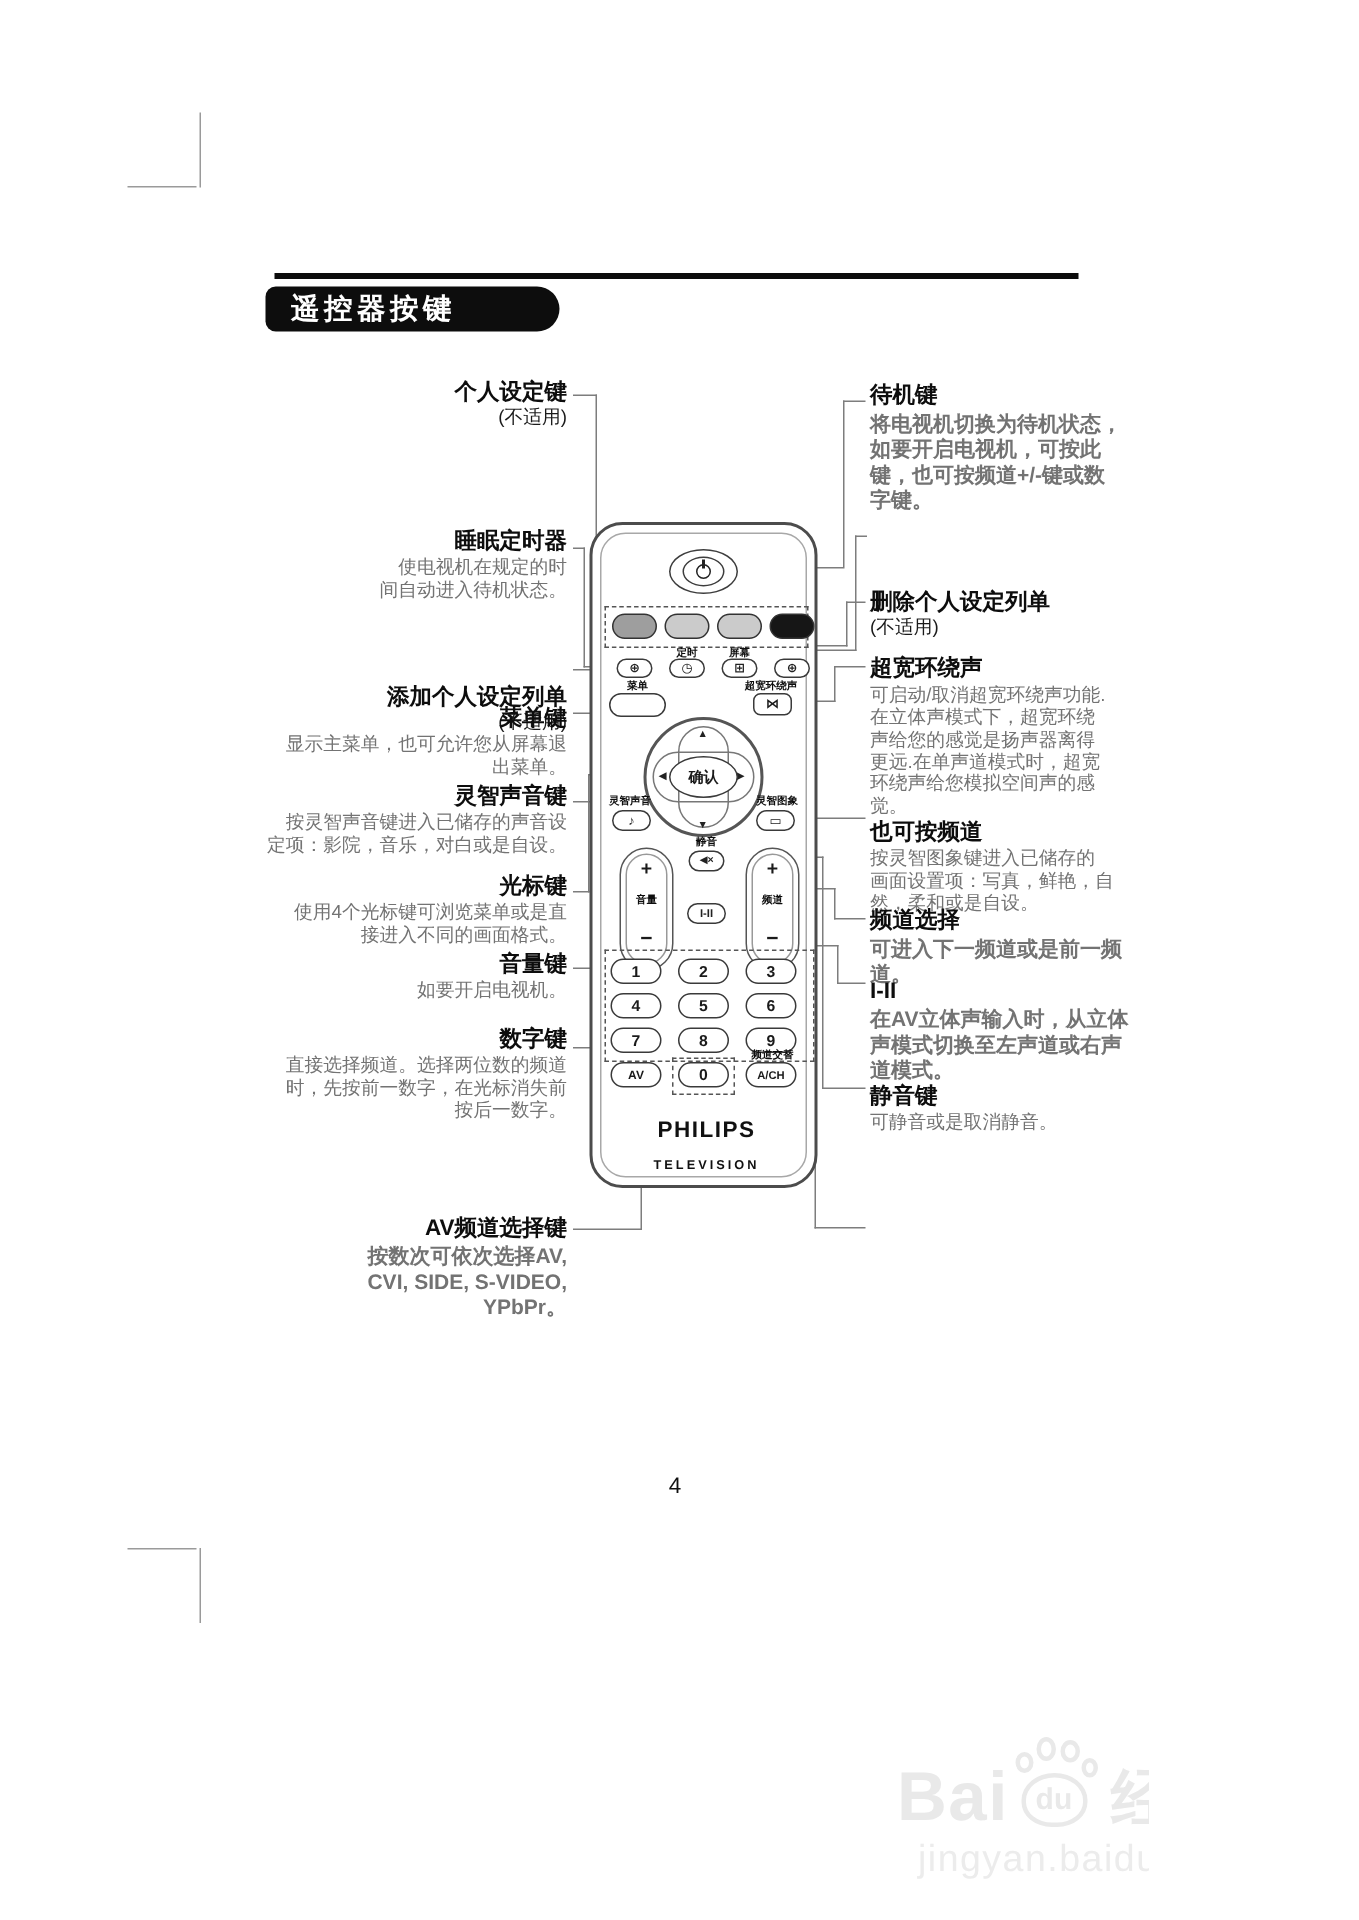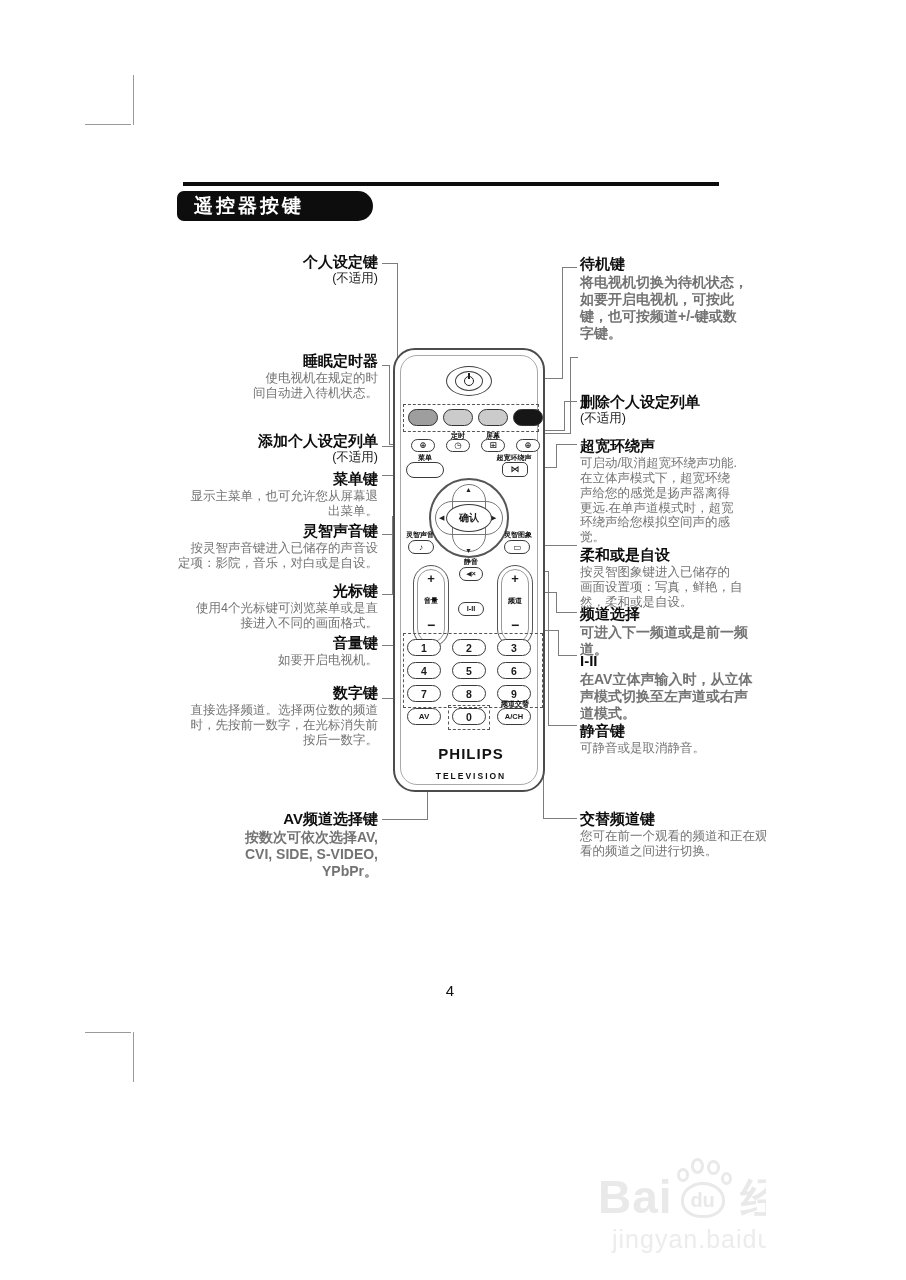--- a/index.html
+++ b/index.html
@@ -83,21 +83,21 @@
 
   <div class="ann la" style="left:168px;top:253px;width:210px">
     <div class="t">个人设定键</div>
     <div class="note">(不适用)</div>
   </div>
   <div class="ann la" style="left:168px;top:352px;width:210px">
     <div class="t">睡眠定时器</div>
     <div class="d">使电视机在规定的时
 间自动进入待机状态。</div>
   </div>
-  <div class="ann la" style="left:168px;top:432px;width:210px">
+  <div class="ann la" style="left:168px;top:456px;width:210px">
     <div class="t">添加个人设定列单</div>
     <div class="note">(不适用)</div>
   </div>
   <div class="ann la" style="left:168px;top:470px;width:210px">
     <div class="t">菜单键</div>
     <div class="d">显示主菜单，也可允许您从屏幕退
 出菜单。</div>
   </div>
   <div class="ann la" style="left:168px;top:522px;width:210px">
     <div class="t">灵智声音键</div>
@@ -140,44 +140,39 @@
   <div class="ann ra" style="left:580px;top:437px;width:222px">
     <div class="t">超宽环绕声</div>
     <div class="d" style="line-height:1.18">可启动/取消超宽环绕声功能.
 在立体声模式下，超宽环绕
 声给您的感觉是扬声器离得
 更远.在单声道模式时，超宽
 环绕声给您模拟空间声的感
 觉。</div>
   </div>
   <div class="ann ra" style="left:580px;top:546px;width:222px">
-    <div class="t">柔和或是自设</div>
+    <div class="t">也可按频道</div>
     <div class="d">按灵智图象键进入已储存的
 画面设置项：写真，鲜艳，自
 然，柔和或是自设。</div>
   </div>
   <div class="ann ra" style="left:580px;top:605px;width:222px">
     <div class="t">频道选择</div>
     <div class="d bold">可进入下一频道或是前一频
 道。</div>
   </div>
   <div class="ann ra" style="left:580px;top:652px;width:222px">
     <div class="t">I-II</div>
     <div class="d bold">在AV立体声输入时，从立体
 声模式切换至左声道或右声
 道模式。</div>
   </div>
   <div class="ann ra" style="left:580px;top:722px;width:222px">
     <div class="t">静音键</div>
     <div class="d">可静音或是取消静音。</div>
-  </div>
-  <div class="ann ra" style="left:580px;top:810px;width:222px">
-    <div class="t">交替频道键</div>
-    <div class="d">您可在前一个观看的频道和正在观
-看的频道之间进行切换。</div>
   </div>
 
   <div class="h" style="left:382px;top:263px;width:16px"></div>
   <div class="v" style="left:397px;top:263px;height:143px"></div>
   <div class="h" style="left:382px;top:365px;width:8px"></div>
   <div class="v" style="left:389px;top:365px;height:80px"></div>
   <div class="h" style="left:389px;top:444px;width:52px"></div>
   <div class="h" style="left:382px;top:446px;width:24px"></div>
   <div class="h" style="left:382px;top:475px;width:17px"></div>
   <div class="v" style="left:398px;top:467px;height:9px"></div>

